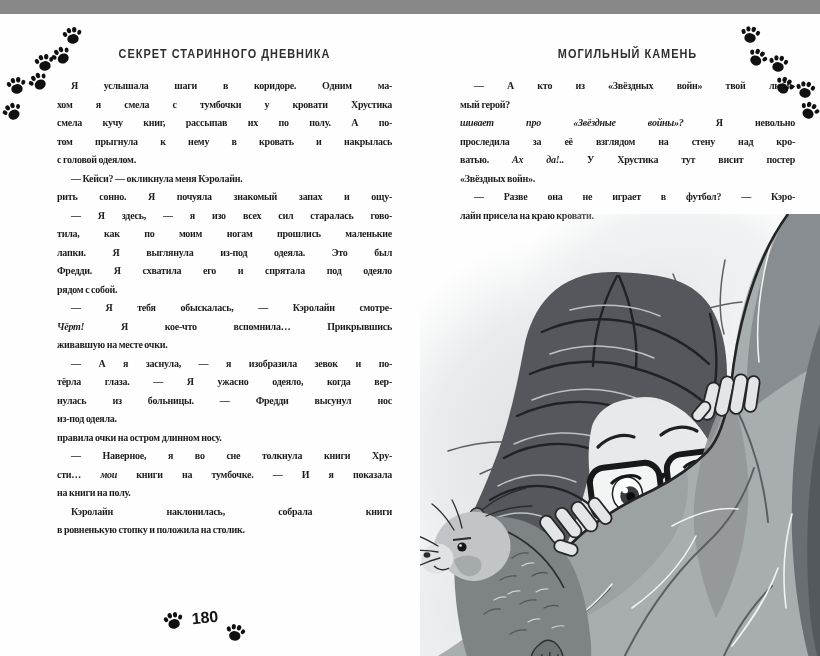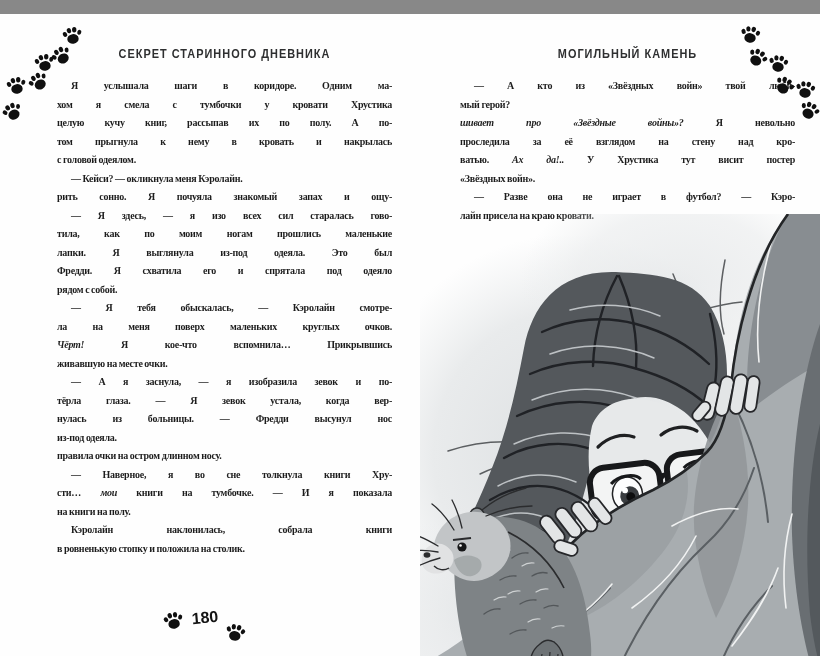--- a/index.html
+++ b/index.html
@@ -41,36 +41,35 @@
 </head>
 <body>
 
 <div class="stage">
 
   <div class="layer">
     <div class="running-head rh-left">СЕКРЕТ СТАРИННОГО ДНЕВНИКА</div>
     <div class="text-col col-left" id="left-col">
         <div class="line ind"><span>Я услышала шаги в коридоре. Одним ма-</span></div>
         <div class="line"><span>хом я смела с тумбочки у кровати Хрустика</span></div>
-        <div class="line"><span>целую кучу книг, рассыпав их по полу. А по-</span></div>
+        <div class="line"><span>смела кучу книг, рассыпав их по полу. А по-</span></div>
         <div class="line"><span>том прыгнула к нему в кровать и накрылась</span></div>
         <div class="line end"><span>с головой одеялом.</span></div>
         <div class="line end ind"><span>— Кейси? — окликнула меня Кэролайн.</span></div>
         <div class="line"><span>рить сонно. Я почуяла знакомый запах и ощу-</span></div>
         <div class="line ind"><span>— Я здесь, — я изо всех сил старалась гово-</span></div>
         <div class="line"><span>тила, как по моим ногам прошлись маленькие</span></div>
         <div class="line"><span>лапки. Я выглянула из-под одеяла. Это был</span></div>
         <div class="line"><span>Фредди. Я схватила его и спрятала под одеяло</span></div>
         <div class="line end"><span>рядом с собой.</span></div>
         <div class="line ind"><span>— Я тебя обыскалась, — Кэролайн смотре-</span></div>
-        <div class="line"><span>ла на меня поверх маленьких круглых очков.</span></div>
         <div class="line"><span class="it">Чёрт!</span><span> Я кое-что вспомнила… Прикрывшись</span></div>
         <div class="line end"><span>живавшую на месте очки.</span></div>
         <div class="line ind"><span>— А я заснула, — я изобразила зевок и по-</span></div>
-        <div class="line"><span>тёрла глаза. — Я зевок устала, когда вер-</span></div>
+        <div class="line"><span>тёрла глаза. — Я ужасно одеяло, когда вер-</span></div>
         <div class="line"><span>нулась из больницы. — Фредди высунул нос</span></div>
         <div class="line end"><span>из-под одеяла.</span></div>
         <div class="line end"><span>правила очки на остром длинном носу.</span></div>
         <div class="line ind"><span>— Наверное, я во сне толкнула книги Хру-</span></div>
         <div class="line"><span>сти… </span><span class="it">мои</span><span> книги на тумбочке. — И я показала</span></div>
         <div class="line end"><span>на книги на полу.</span></div>
         <div class="line ind"><span>Кэролайн наклонилась, собрала книги</span></div>
         <div class="line end"><span>в ровненькую стопку и положила на столик.</span></div>
       </div>
     <div class="pagenum">180</div>

